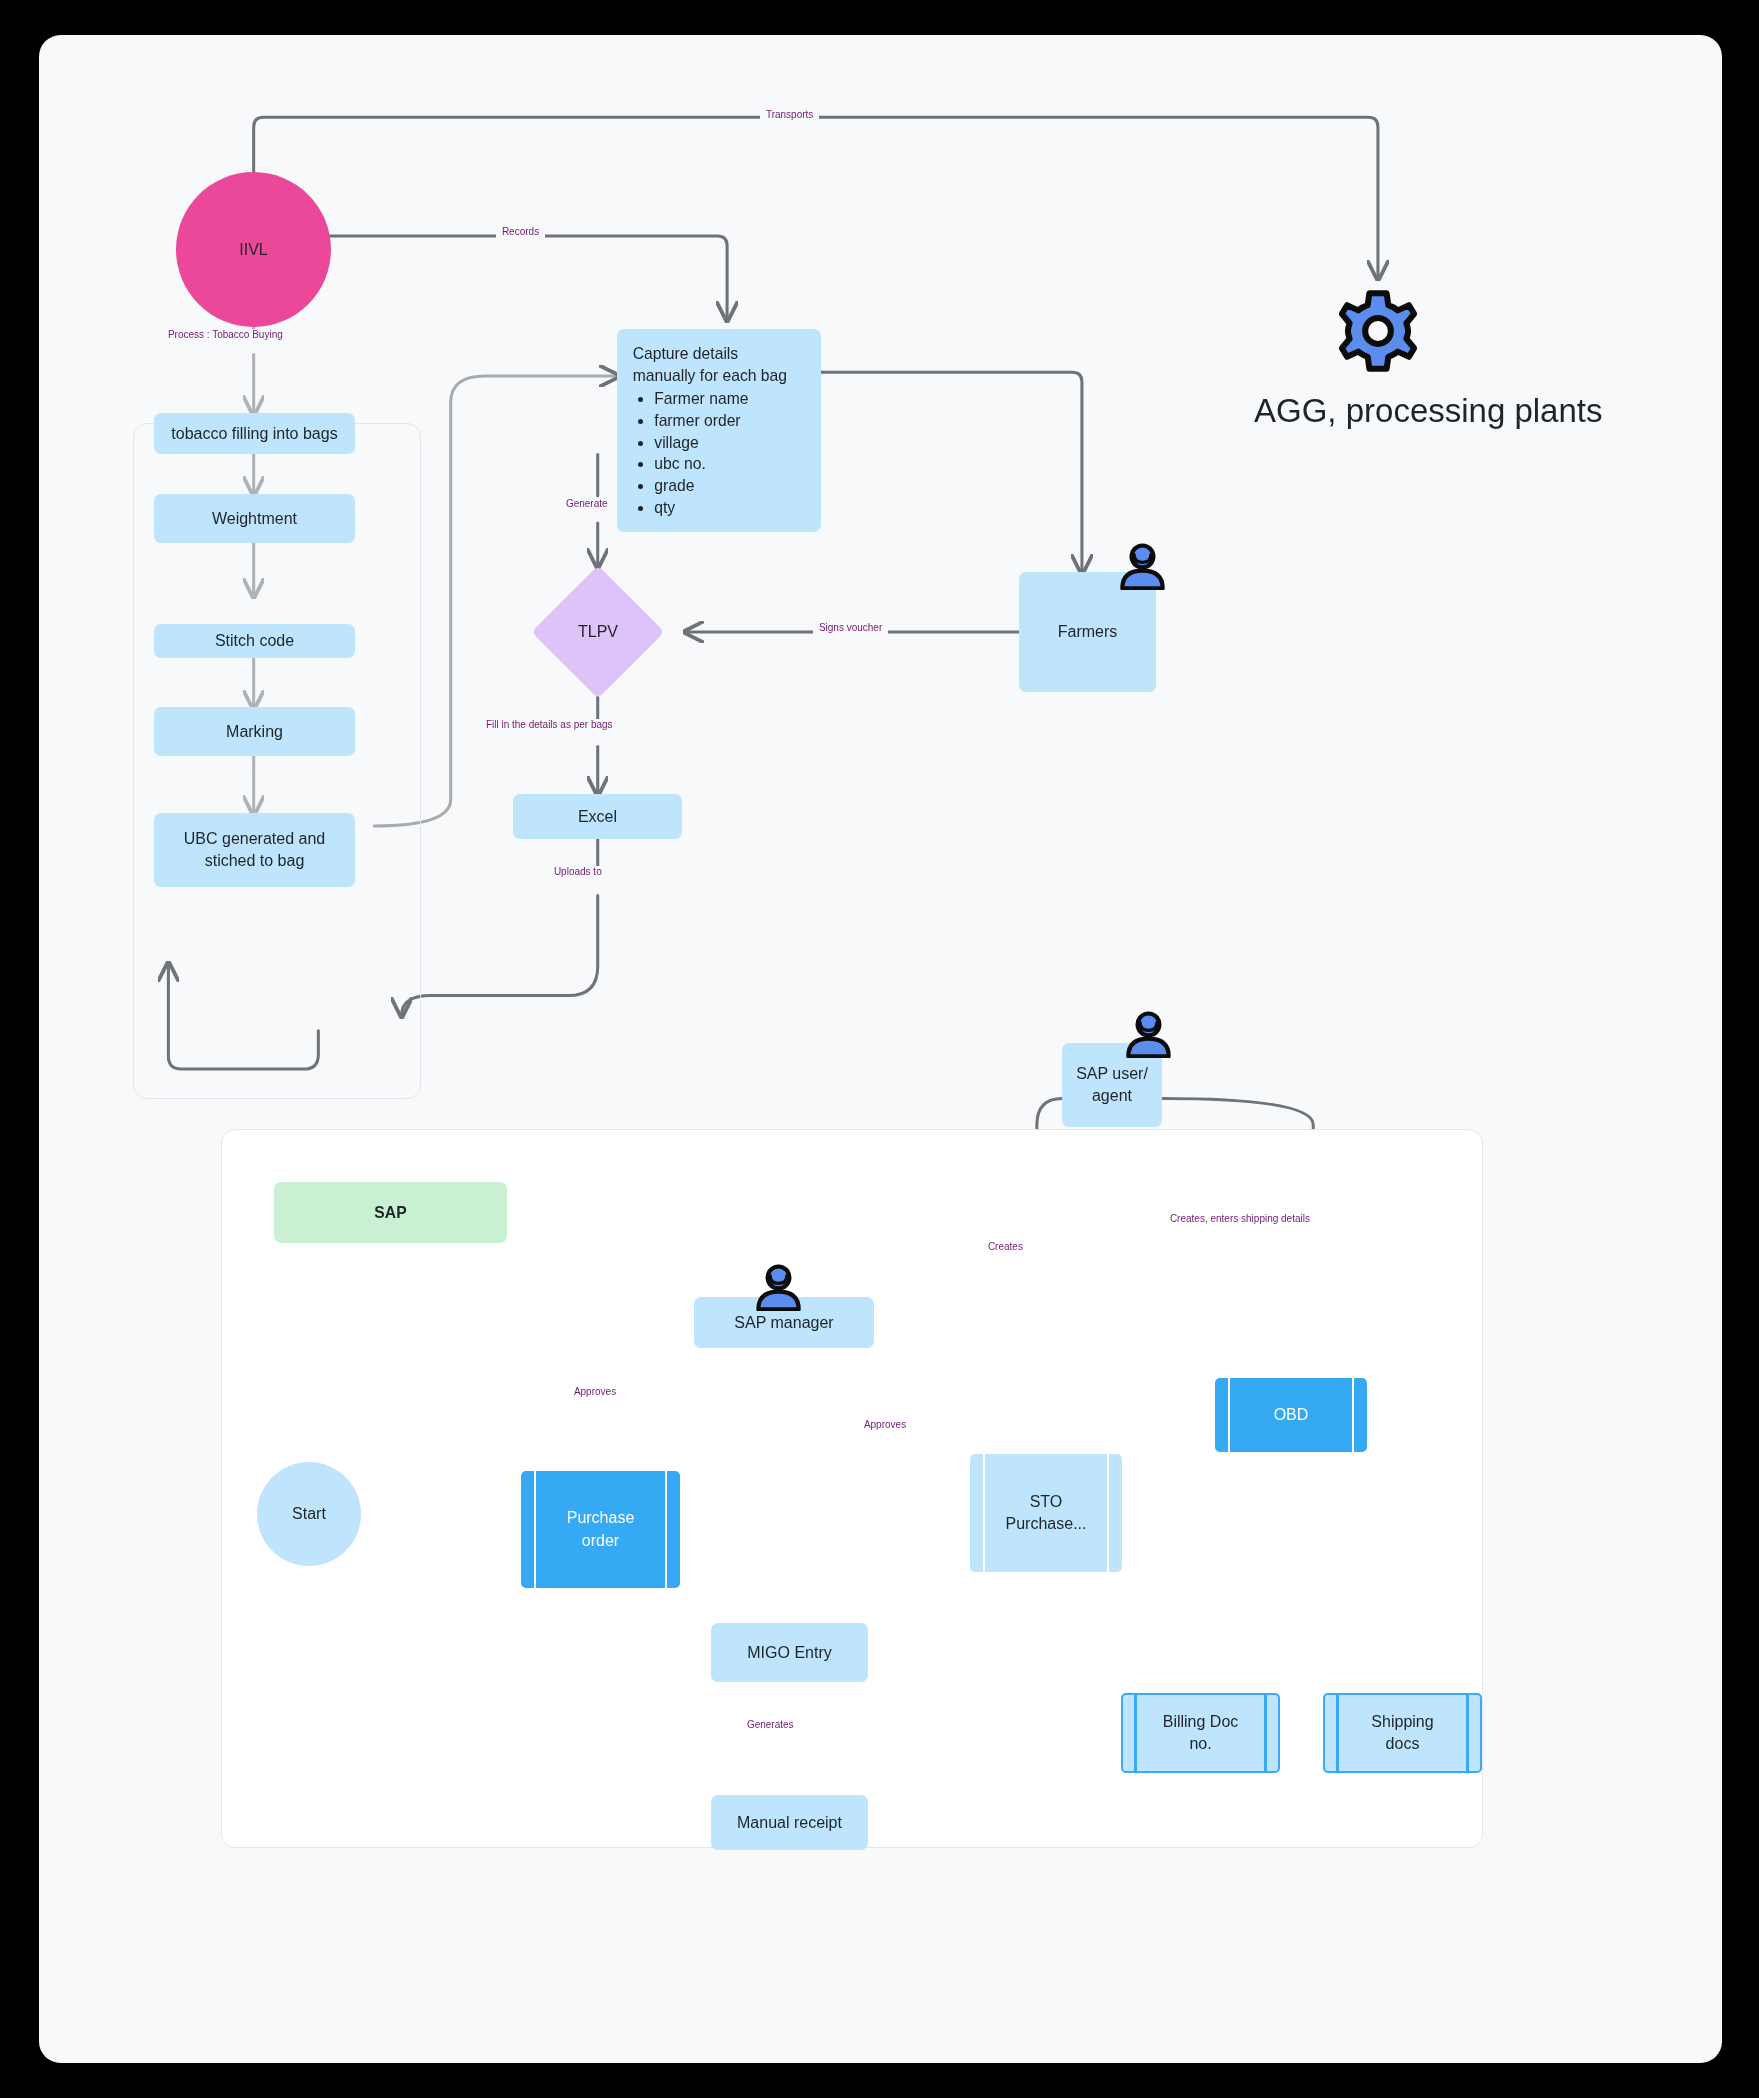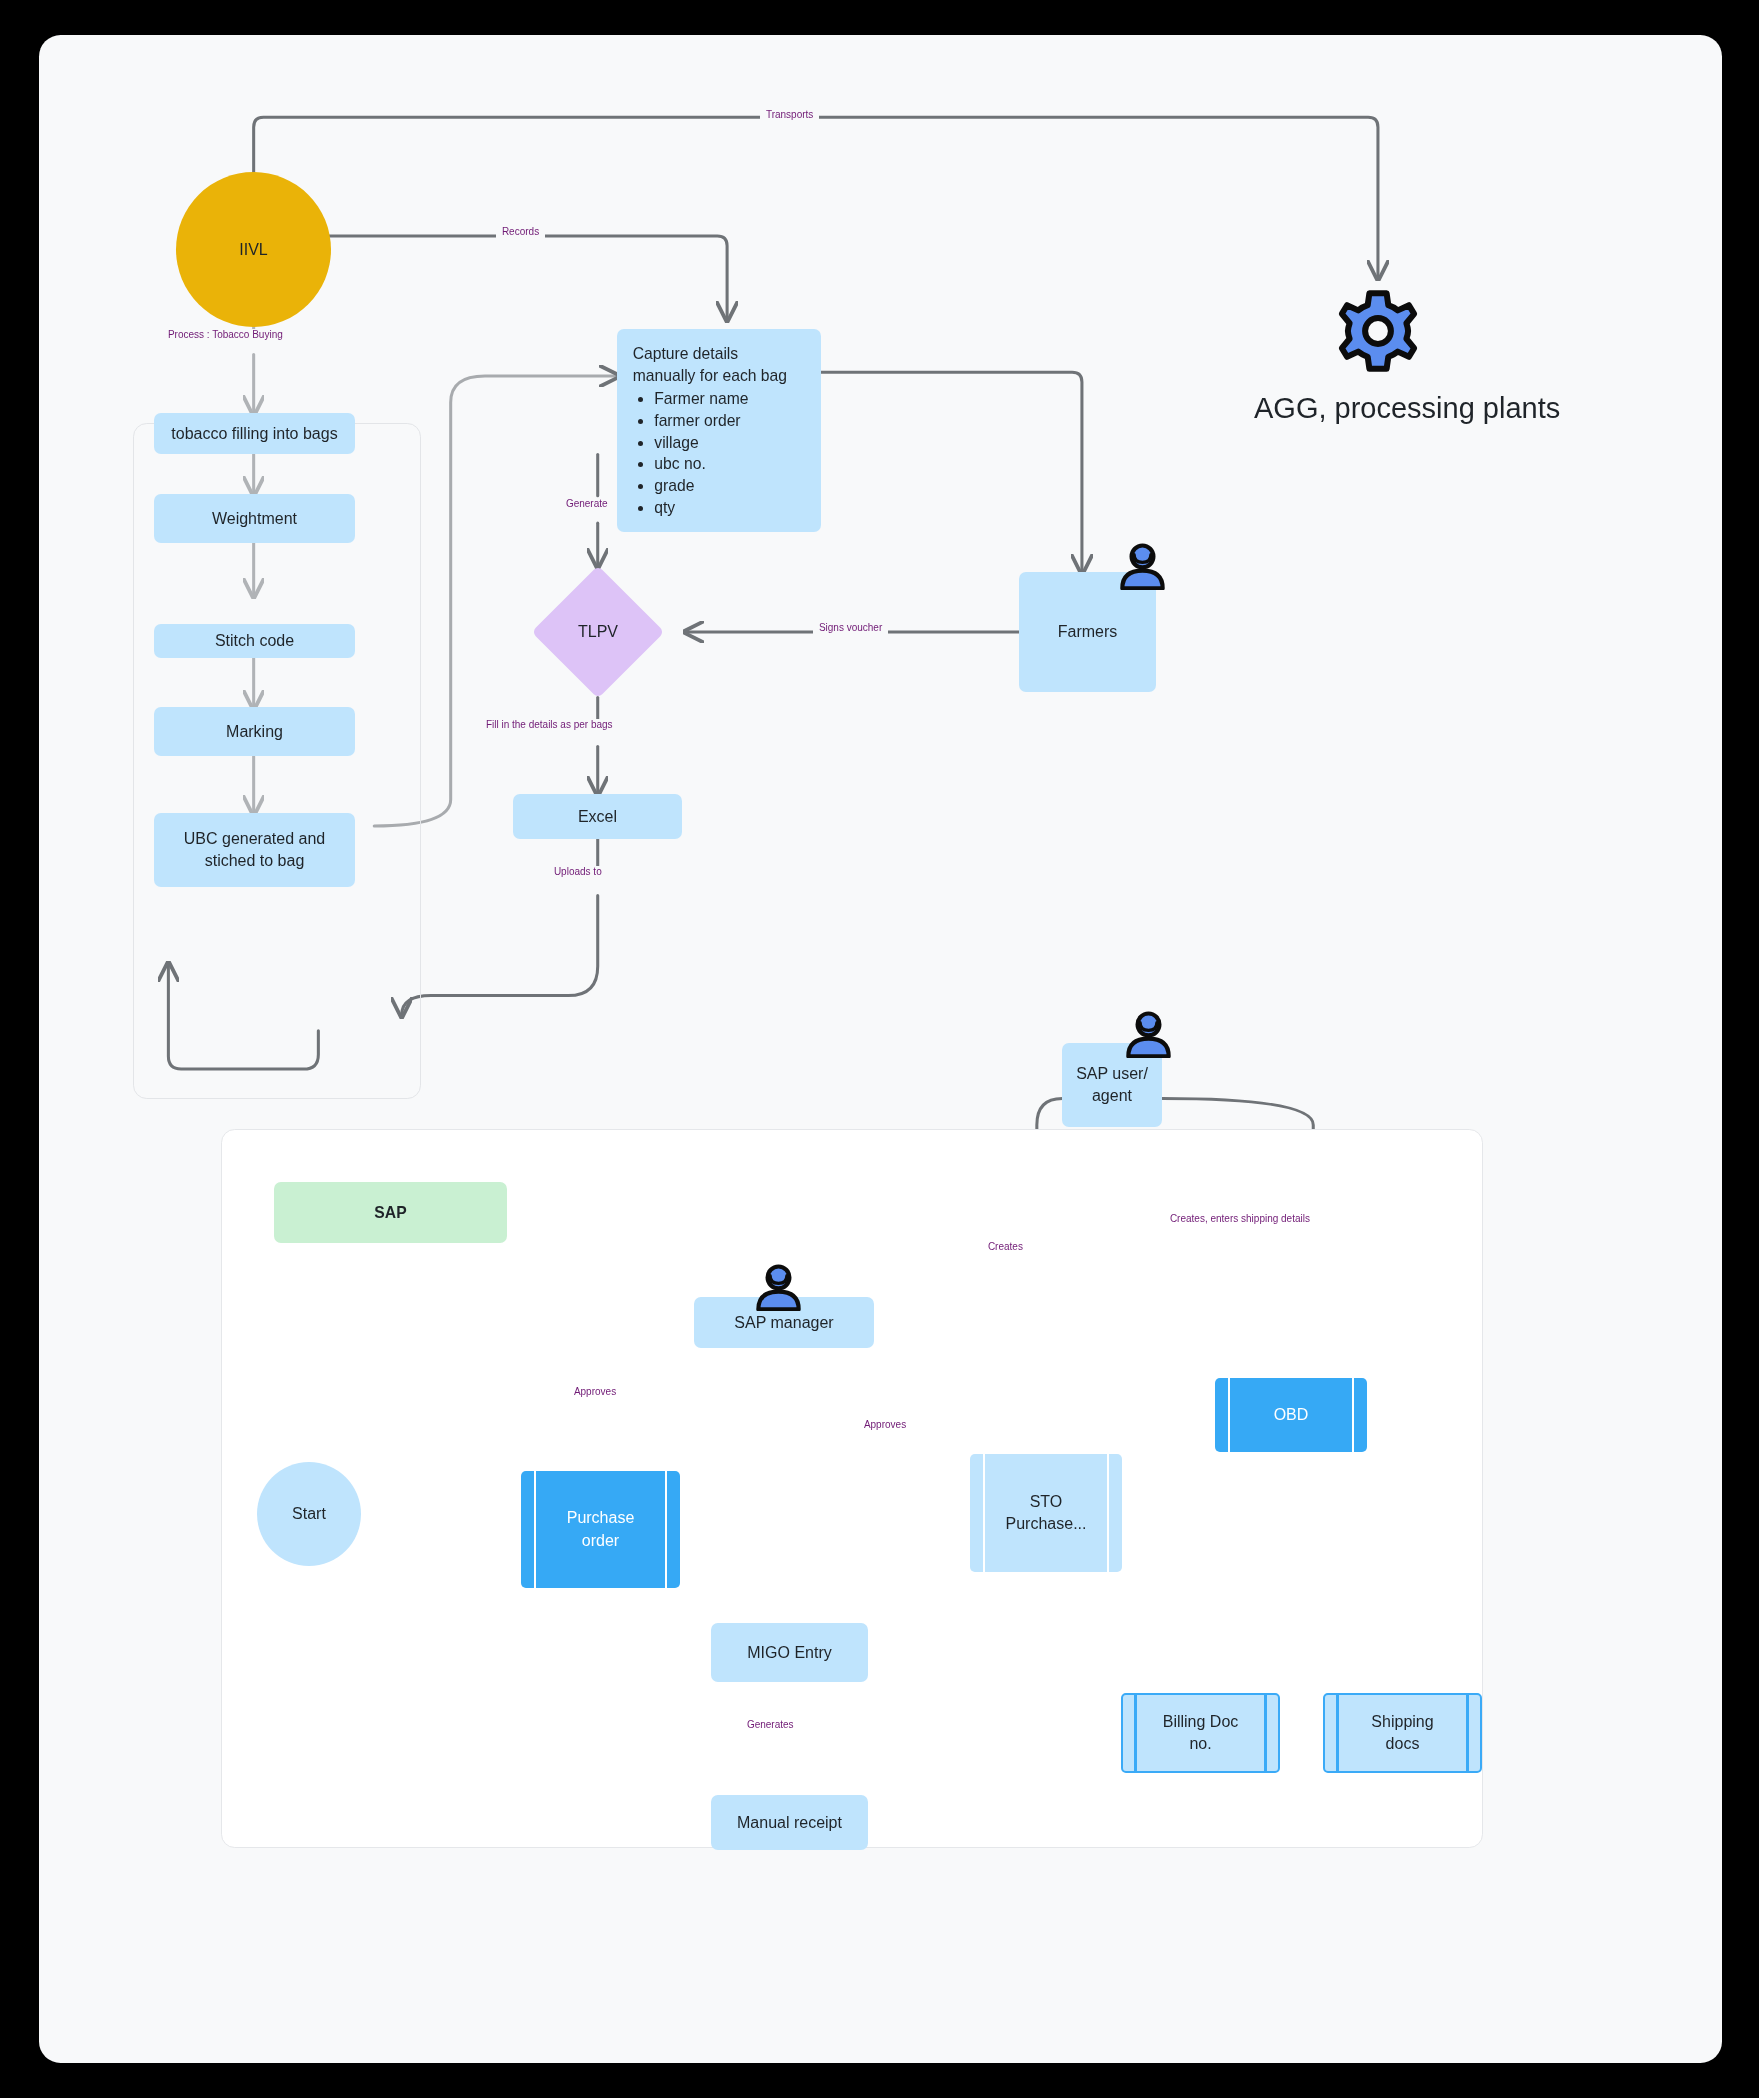--- a/index.html
+++ b/index.html
@@ -59,21 +59,21 @@
   .rect-green {
     background: #c9f0d2;
     border-radius: 6.9px;
     font-weight: bold;
     font-size: 15.7px;
   }
   .ellipse {
     border-radius: 50%;
   }
   .circle-yellow {
-    background: #eab308;
+    background: #ec4899;
   }
   .circle-blue {
     background: #bfe4fd;
   }
   .diamond-wrap { position: absolute; }
   .diamond-shape {
     position: absolute;
     left: 0; top: 0;
     width: 100%; height: 100%;
     background: #ddc3f7;
@@ -175,21 +175,21 @@
     height: 47px;
     z-index: 6;
   }
   .gear-icon {
     position: absolute;
     width: 86px;
     height: 86px;
   }
   .gear-caption {
     position: absolute;
-    font-size: 29px;
+    font-size: 33px;
     color: #1f2429;
     white-space: nowrap;
     text-align: center;
   }
 </style>
 </head>
 <body>
 
 <div id="canvas">
   <div id="diagram">

